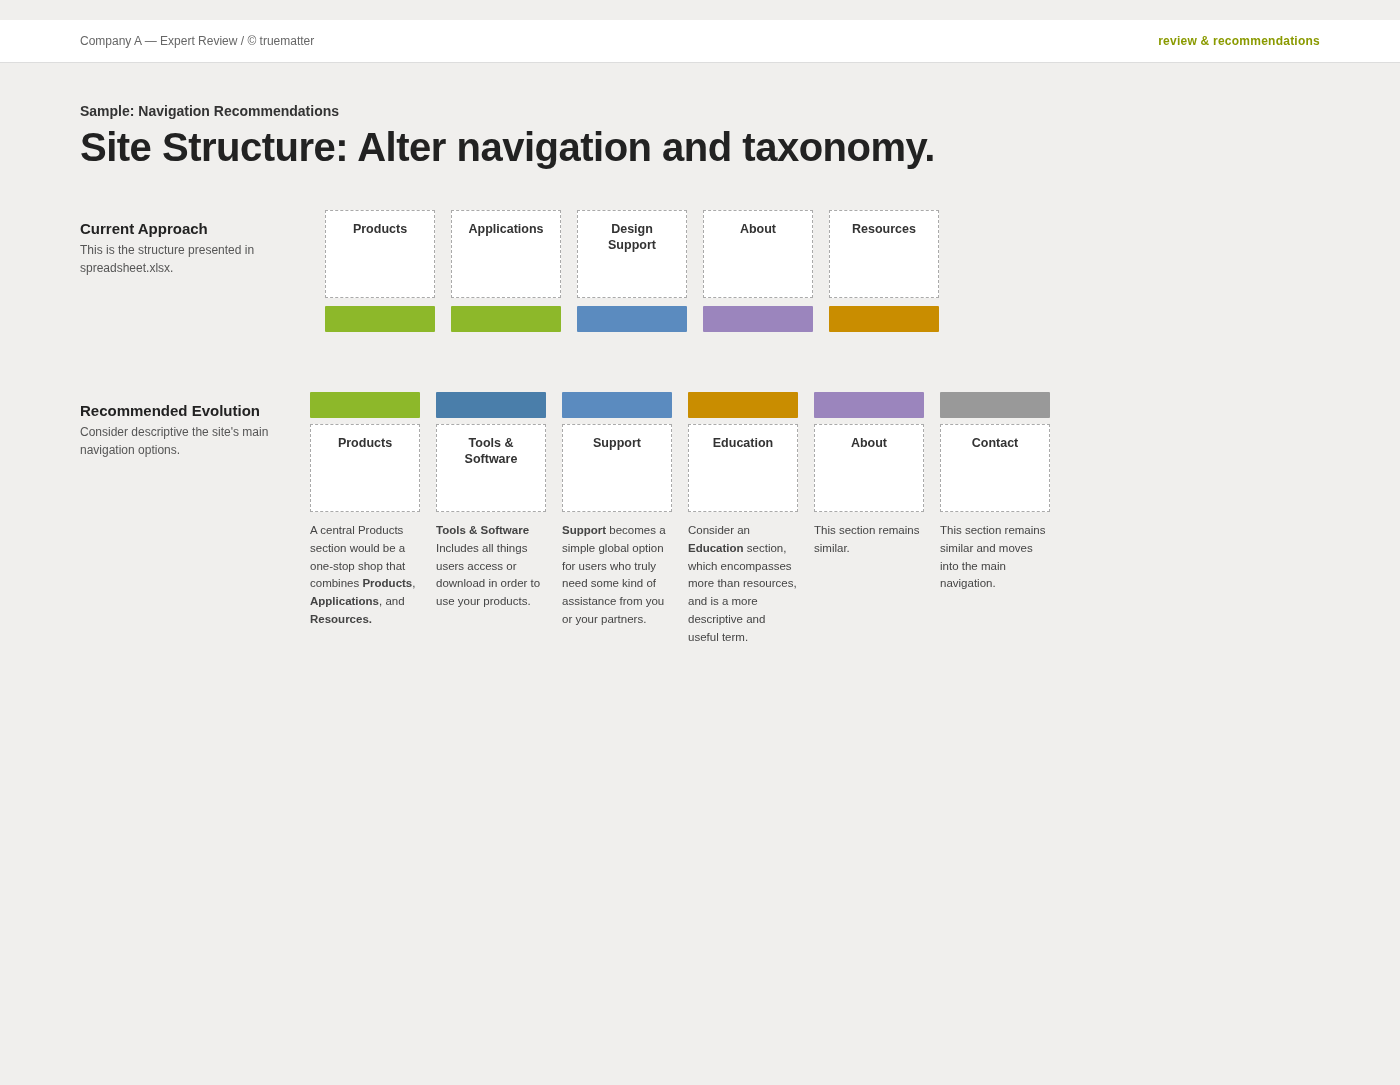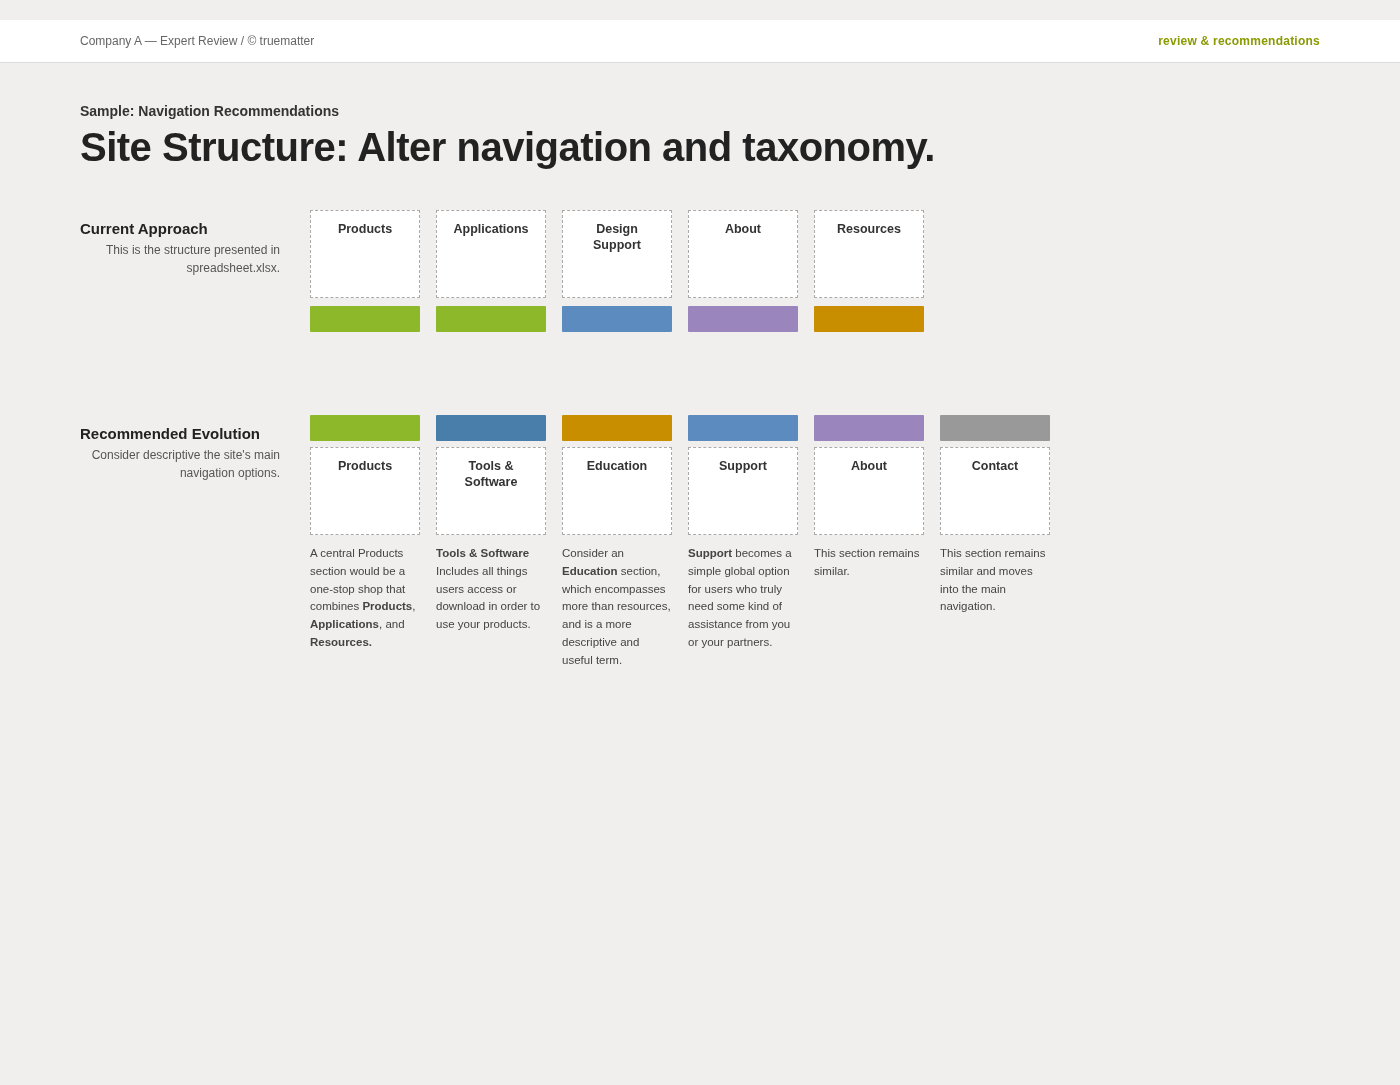--- a/index.html
+++ b/index.html
@@ -62,28 +62,27 @@
       font-weight: 900;
       font-size: 15px;
       color: #222;
       margin-bottom: 4px;
     }
     .section-desc {
       font-size: 12px;
       color: #555;
       line-height: 1.5;
       max-width: 200px;
-      text-align: right;
     }
 
     
     .current-approach-row {
       display: flex;
       align-items: flex-start;
-      gap: 0;
+      gap: 15px;
     }
     .current-approach-info {
       width: 230px;
       flex-shrink: 0;
       padding-top: 10px;
     }
 
     
     .nav-boxes {
       display: flex;
@@ -224,51 +223,51 @@
             <div class="nav-bar bar-purple"></div>
           </div>
           <div class="nav-column">
             <div class="nav-box">Resources</div>
             <div class="nav-bar bar-orange"></div>
           </div>
         </div>
     </div>
   </div>
 
-  <div class="section" style="margin-top:83px;">
+  <div class="section" style="margin-top:60px;">
     <div class="recommended-row">
 
       <div class="recommended-info">
         <div class="section-label">Recommended Evolution</div>
         <div class="section-desc">Consider descriptive the site's main navigation options.</div>
       </div>
 
       <div class="rec-nav-boxes" id="recommended-nav-boxes">
 
       <div class="rec-nav-column">
             <div class="rec-nav-bar bar-green"></div>
             <div class="rec-nav-box">Products</div>
             <div class="rec-desc">A central Products section would be a one-stop shop that combines <b>Products</b>, <b>Applications</b>, and <b>Resources.</b></div>
           </div>
           <div class="rec-nav-column">
             <div class="rec-nav-bar bar-darkblue"></div>
             <div class="rec-nav-box">Tools &amp; Software</div>
             <div class="rec-desc"><b>Tools &amp; Software</b> Includes all things users access or download in order to use your products.</div>
           </div>
           <div class="rec-nav-column">
+            <div class="rec-nav-bar bar-blue"></div>
+            <div class="rec-nav-box">Support</div>
+            <div class="rec-desc"><b>Support</b> becomes a simple global option for users who truly need some kind of assistance from you or your partners.</div>
+          </div>
+          <div class="rec-nav-column">
             <div class="rec-nav-bar bar-orange"></div>
             <div class="rec-nav-box">Education</div>
             <div class="rec-desc">Consider an <b>Education</b> section, which encompasses more than resources, and is a more descriptive and useful term.</div>
           </div>
           <div class="rec-nav-column">
-            <div class="rec-nav-bar bar-blue"></div>
-            <div class="rec-nav-box">Support</div>
-            <div class="rec-desc"><b>Support</b> becomes a simple global option for users who truly need some kind of assistance from you or your partners.</div>
-          </div>
-          <div class="rec-nav-column">
             <div class="rec-nav-bar bar-purple"></div>
             <div class="rec-nav-box">About</div>
             <div class="rec-desc">This section remains similar.</div>
           </div>
           <div class="rec-nav-column">
             <div class="rec-nav-bar bar-gray"></div>
             <div class="rec-nav-box">Contact</div>
             <div class="rec-desc">This section remains similar and moves into the main navigation.</div>
           </div>
         </div>

